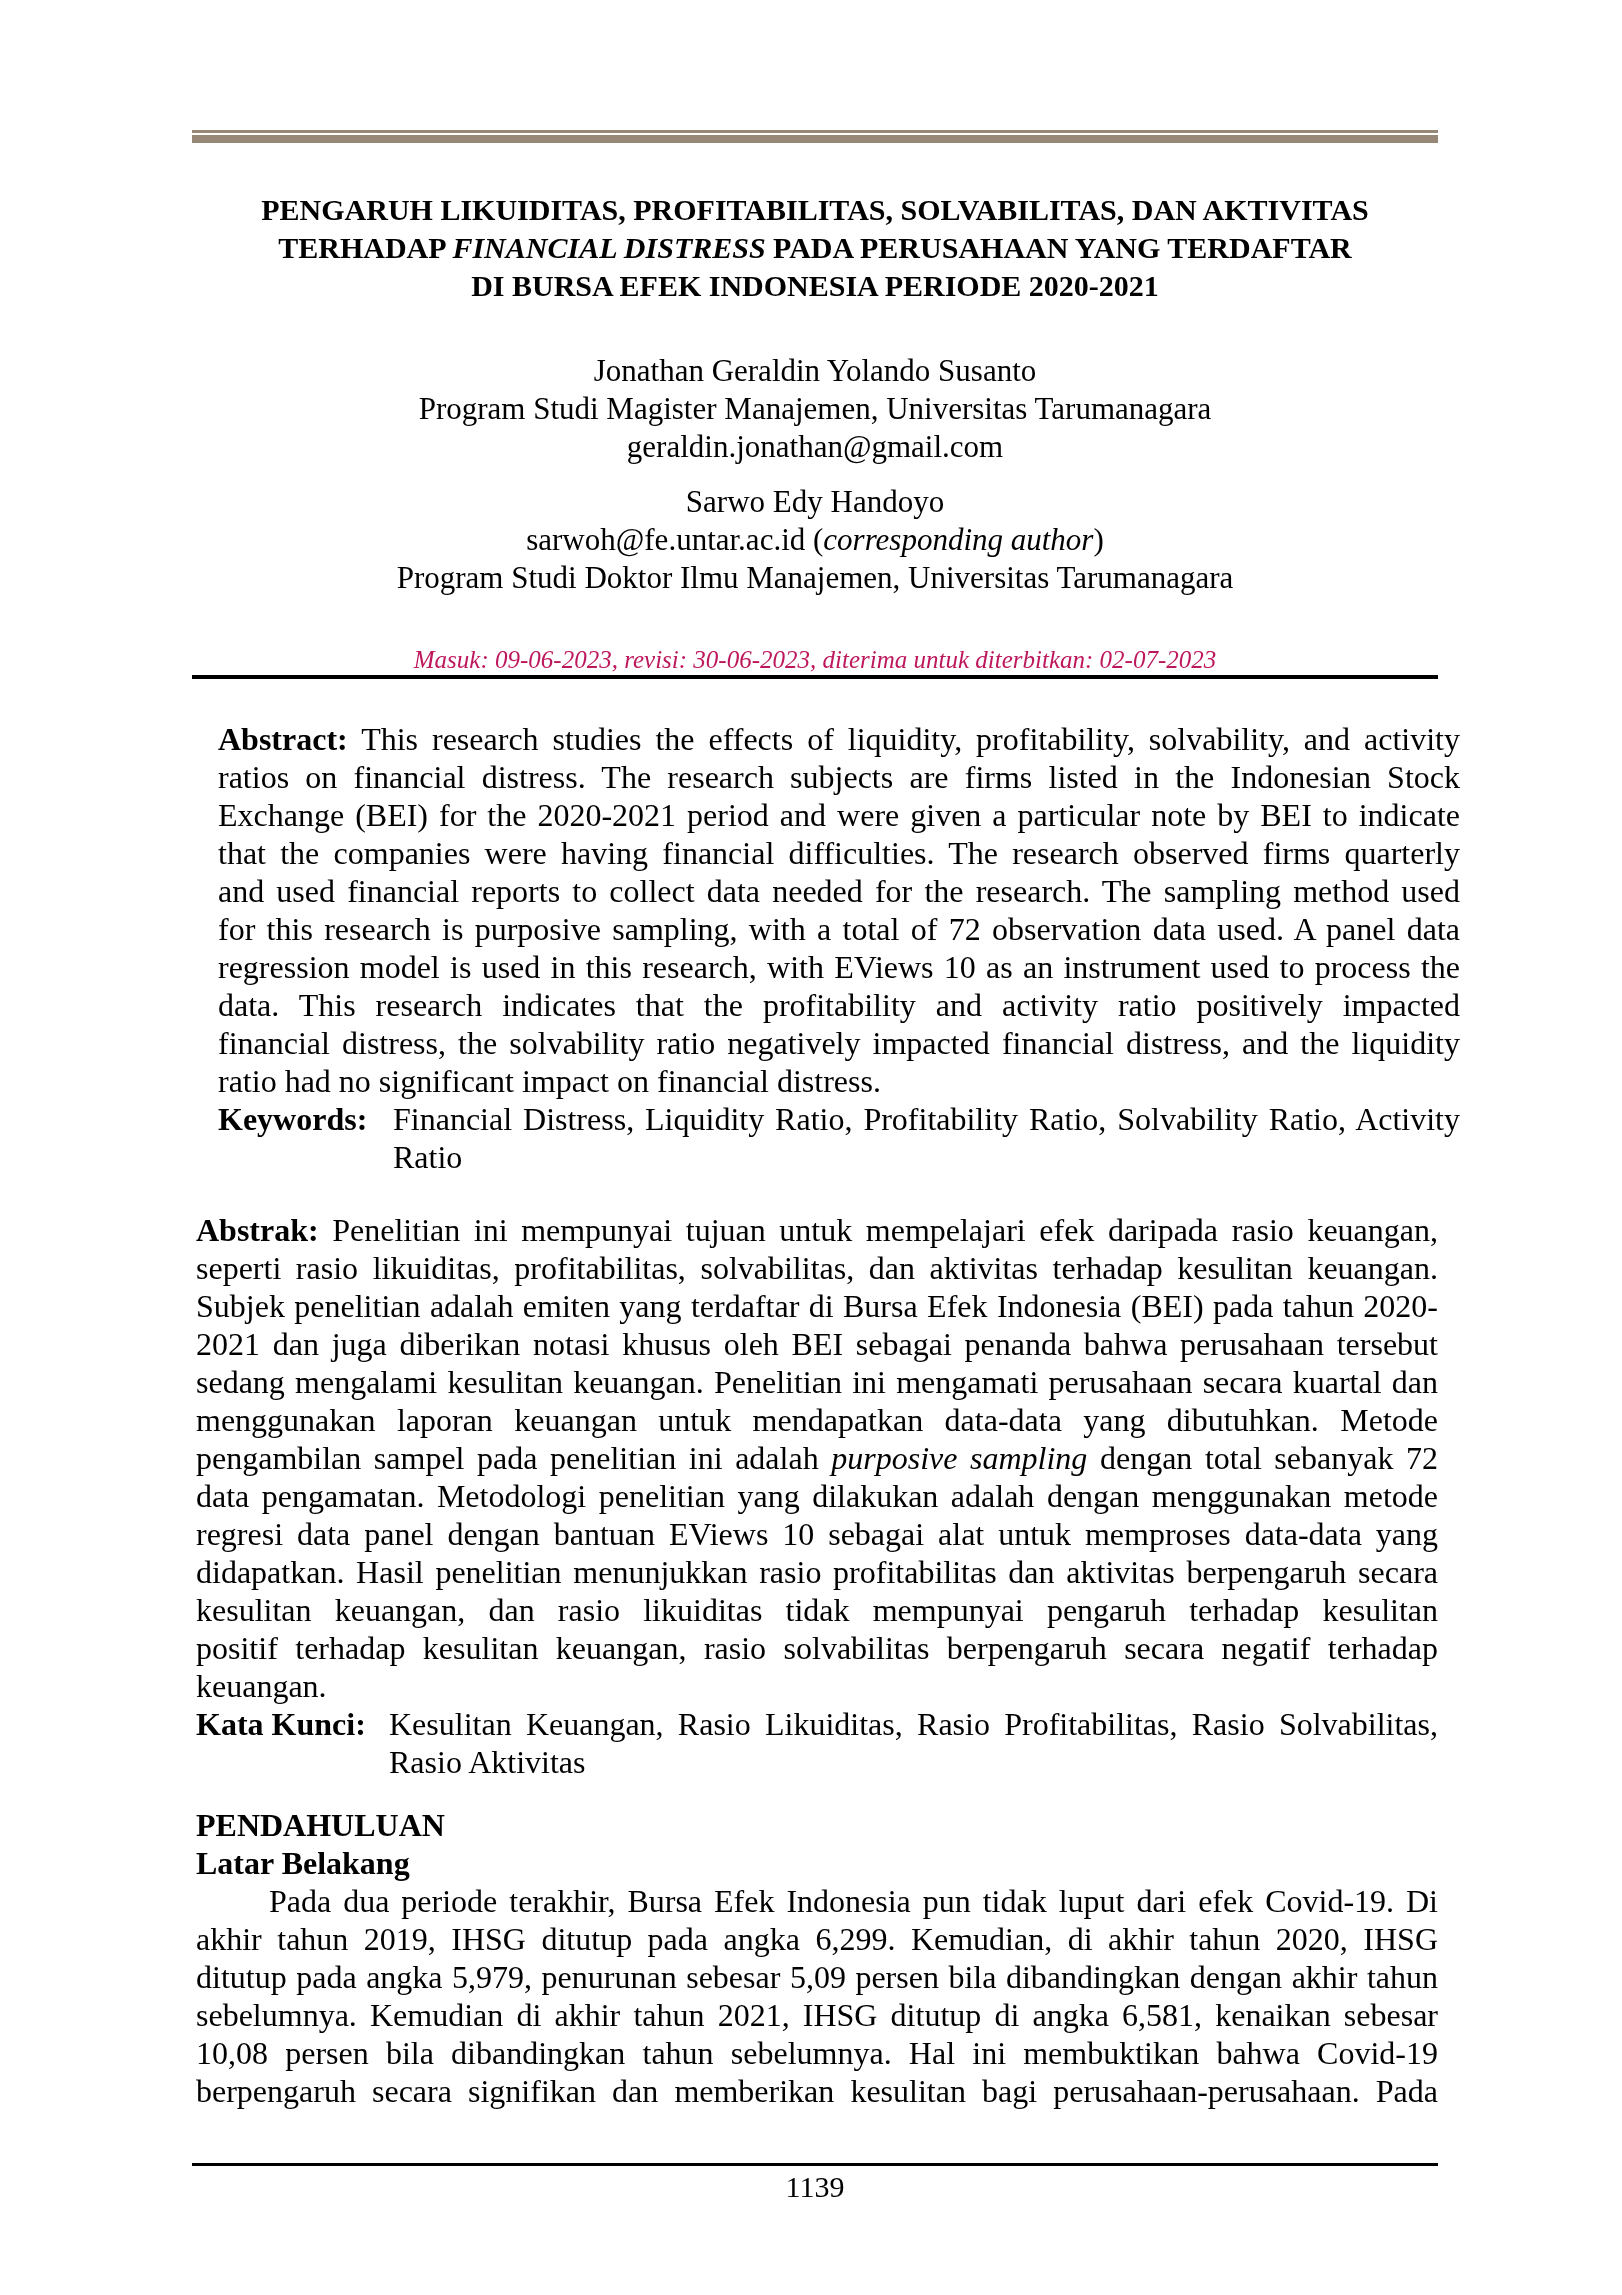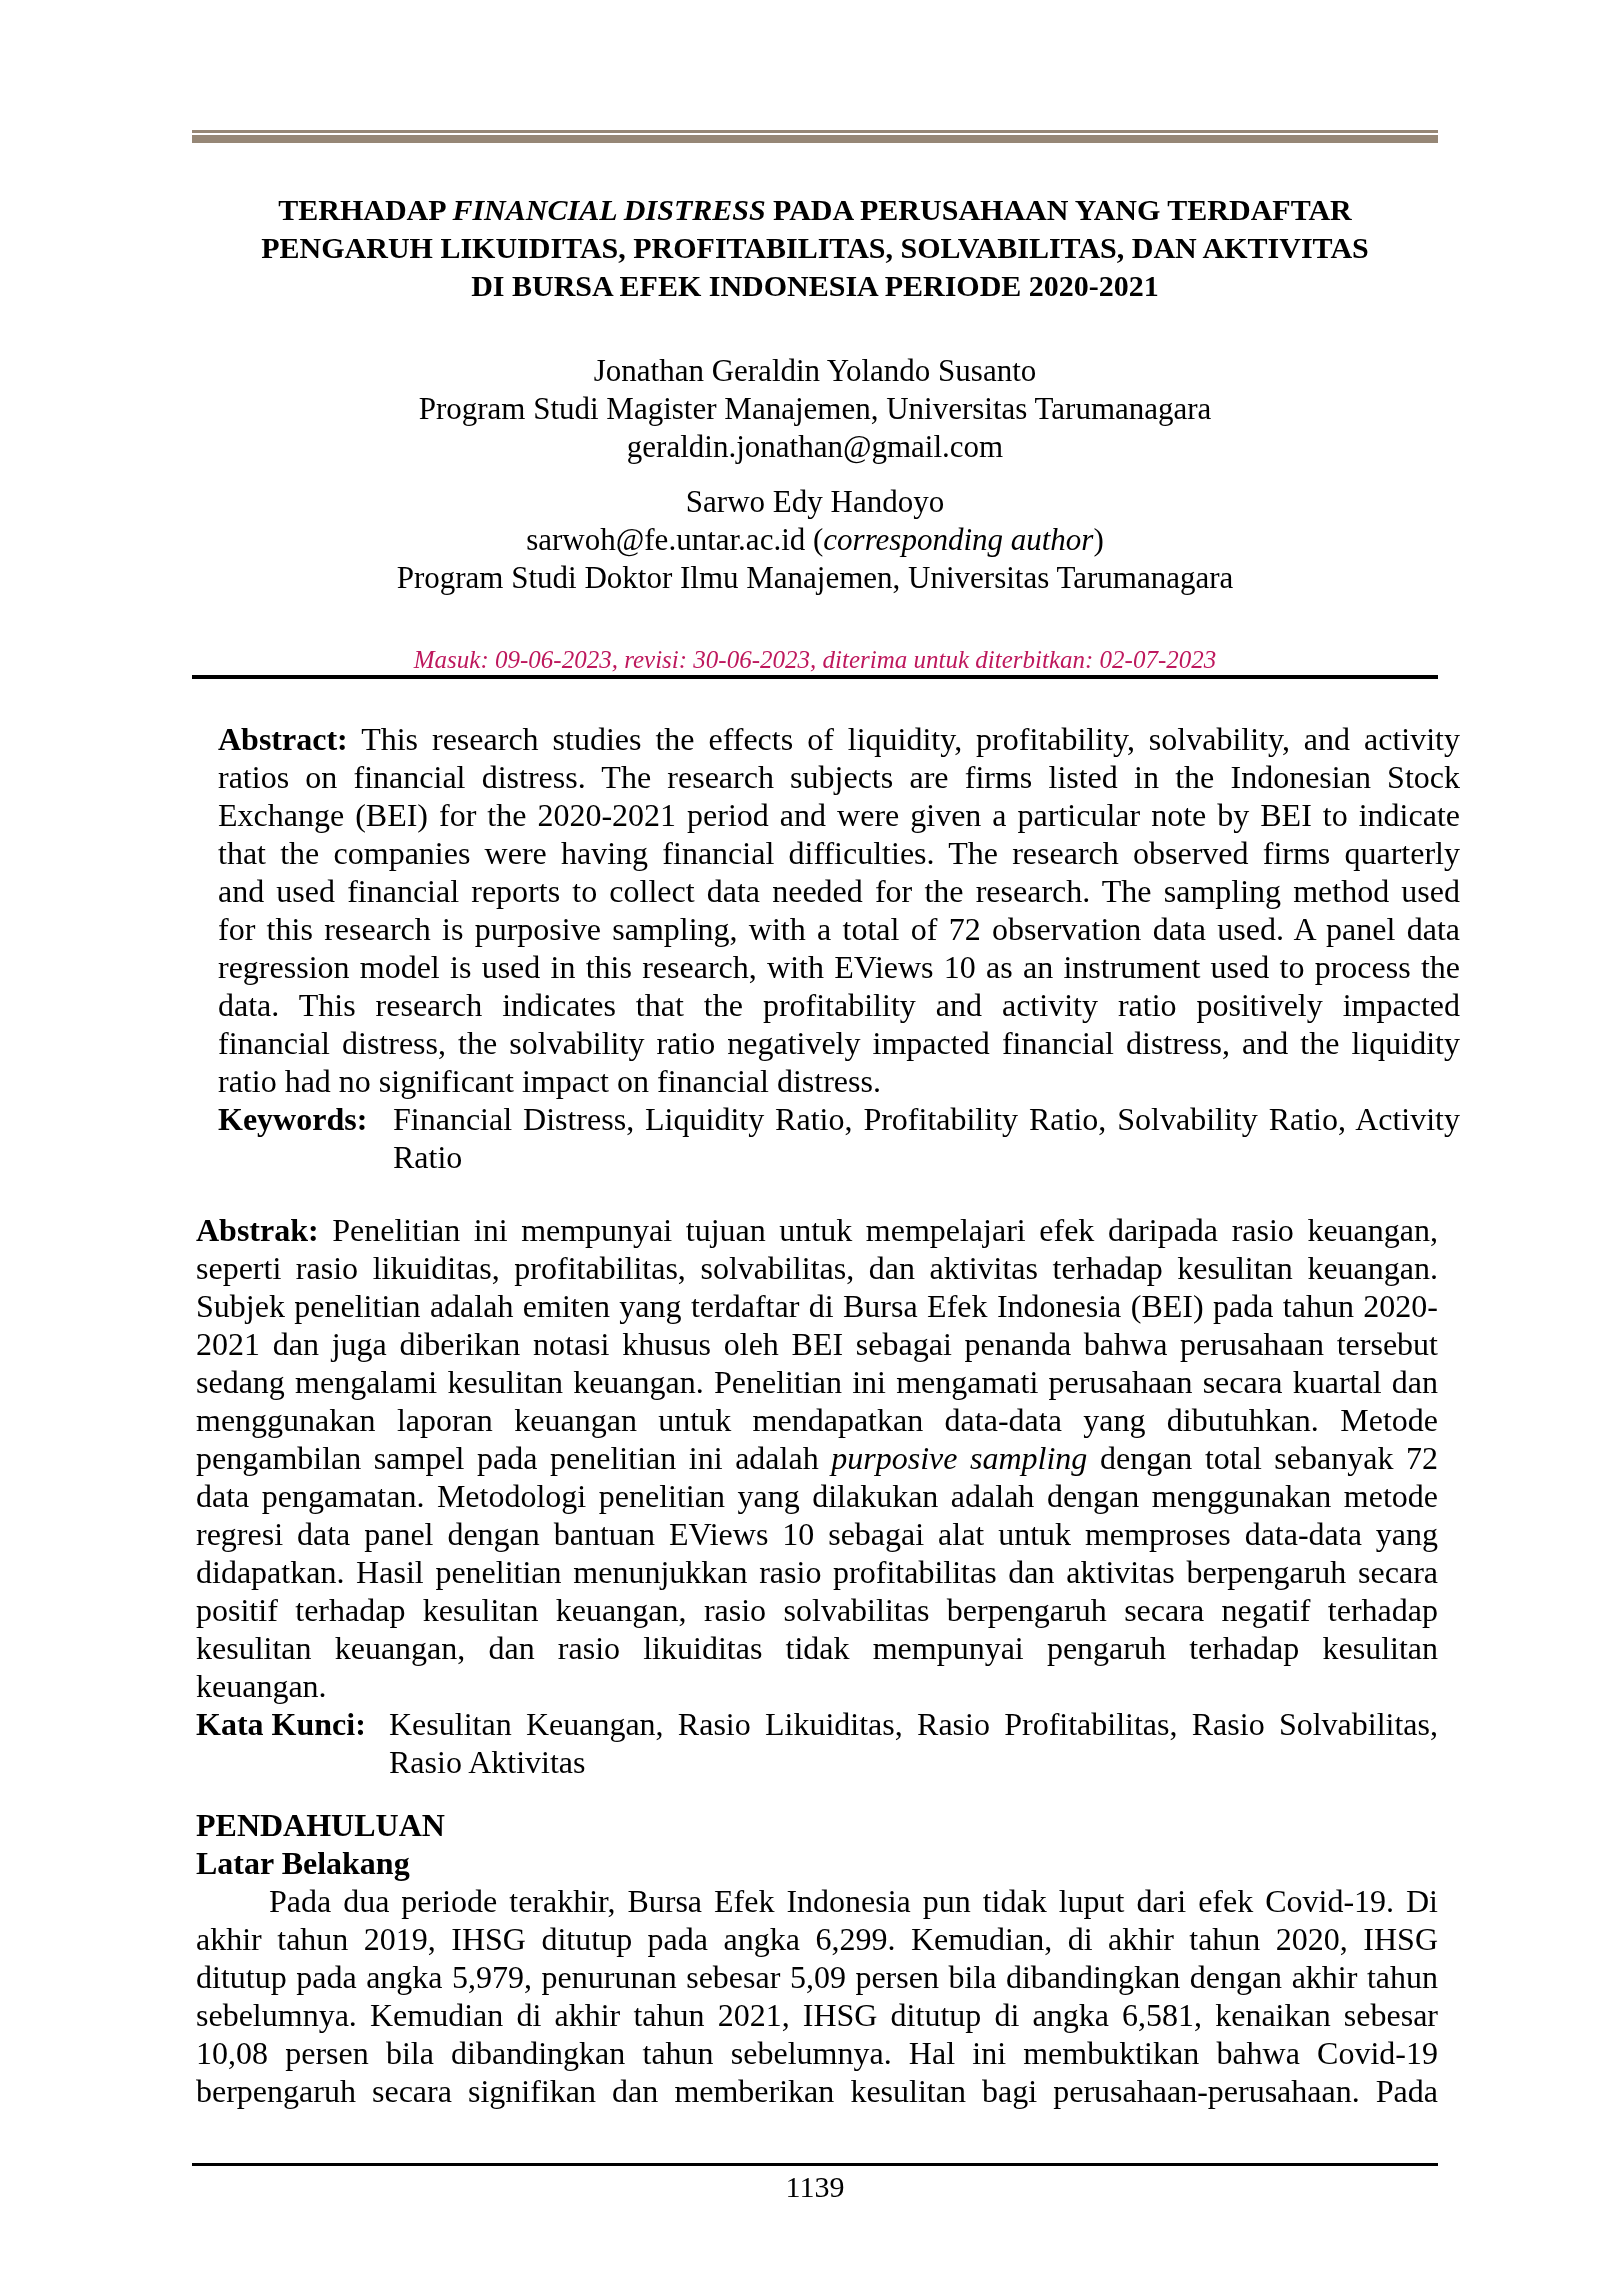--- a/index.html
+++ b/index.html
@@ -34,22 +34,22 @@
   .page-num { position: absolute; left: 192px; width: 1246px; top: 2170px; text-align: center;
               font-size: 30px; line-height: 34px; }
 </style>
 </head>
 <body>
 
 <div class="rule-thin" style="background: rgb(150, 135, 118);"></div>
 <div class="rule-thick" style="background: rgb(150, 135, 118);"></div>
 
 <div class="title">
+  <span class="line"><span>PENGARUH LIKUIDITAS, PROFITABILITAS, SOLVABILITAS, DAN AKTIVITAS</span></span>
   <span class="line"><span>TERHADAP </span><i>FINANCIAL DISTRESS</i><span> PADA PERUSAHAAN YANG TERDAFTAR</span></span>
-  <span class="line"><span>PENGARUH LIKUIDITAS, PROFITABILITAS, SOLVABILITAS, DAN AKTIVITAS</span></span>
   <span class="line"><span>DI BURSA EFEK INDONESIA PERIODE 2020-2021</span></span>
 </div>
 
 <div class="author author1">
   <span class="line">Jonathan Geraldin Yolando Susanto</span>
   <span class="line">Program Studi Magister Manajemen, Universitas Tarumanagara</span>
   <span class="line">geraldin.jonathan@gmail.com</span>
 </div>
 
 <div class="author author2">
@@ -85,22 +85,22 @@
   <span class="jline"><b>Abstrak:</b> <span>Penelitian ini mempunyai tujuan untuk mempelajari efek daripada rasio keuangan,</span></span>
   <span class="jline">seperti rasio likuiditas, profitabilitas, solvabilitas, dan aktivitas terhadap kesulitan keuangan.</span>
   <span class="jline">Subjek penelitian adalah emiten yang terdaftar di Bursa Efek Indonesia (BEI) pada tahun 2020-</span>
   <span class="jline">2021 dan juga diberikan notasi khusus oleh BEI sebagai penanda bahwa perusahaan tersebut</span>
   <span class="jline">sedang mengalami kesulitan keuangan. Penelitian ini mengamati perusahaan secara kuartal dan</span>
   <span class="jline">menggunakan laporan keuangan untuk mendapatkan data-data yang dibutuhkan. Metode</span>
   <span class="jline"><span>pengambilan sampel pada penelitian ini adalah </span><i>purposive sampling</i><span> dengan total sebanyak 72</span></span>
   <span class="jline">data pengamatan. Metodologi penelitian yang dilakukan adalah dengan menggunakan metode</span>
   <span class="jline">regresi data panel dengan bantuan EViews 10 sebagai alat untuk memproses data-data yang</span>
   <span class="jline">didapatkan. Hasil penelitian menunjukkan rasio profitabilitas dan aktivitas berpengaruh secara</span>
+  <span class="jline">kesulitan keuangan, dan rasio likuiditas tidak mempunyai pengaruh terhadap kesulitan</span>
   <span class="jline">positif terhadap kesulitan keuangan, rasio solvabilitas berpengaruh secara negatif terhadap</span>
-  <span class="jline">kesulitan keuangan, dan rasio likuiditas tidak mempunyai pengaruh terhadap kesulitan</span>
   <span class="jline last">keuangan.</span>
   <div style="position:relative;height:75px;">
     <b class="kw-label" style="position:absolute;left:0;top:0;line-height:38px;">Kata Kunci:</b>
     <div class="kw-values" style="left:193px;top:0;width:1049px;">
       <span class="jline">Kesulitan Keuangan, Rasio Likuiditas, Rasio Profitabilitas, Rasio Solvabilitas,</span>
       <span class="jline last">Rasio Aktivitas</span>
     </div>
   </div>
 </div>
 

